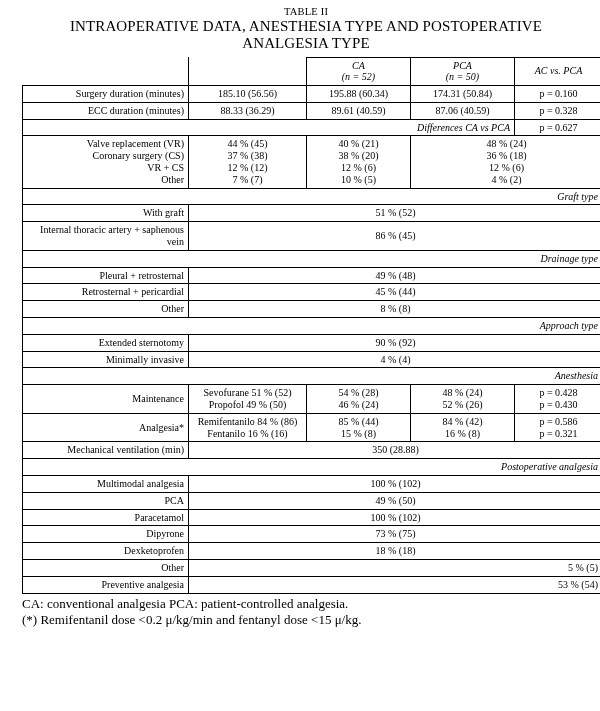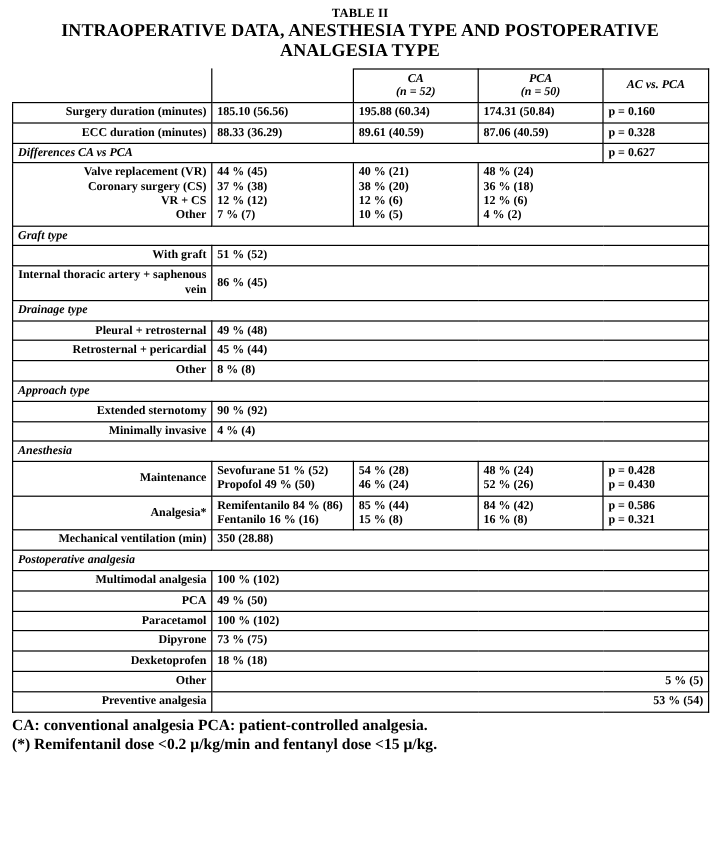--- a/index.html
+++ b/index.html
@@ -11,22 +11,21 @@
     width: 600px;
     height: 711px;
     font-family: "Liberation Serif", serif;
     color: #000000;
     overflow: hidden;
   }
   .page {
     width: 600px;
     height: 711px;
     box-sizing: border-box;
-    padding: 6px 10px 0 10px;
-    font-weight: bold;
+    padding: 6px 10px 0 22px;
   }
   .table-number {
     text-align: center;
     font-size: 10.5px;
     letter-spacing: 0.2px;
   }
   .table-title {
     text-align: center;
     font-size: 15px;
     letter-spacing: 0.1px;
@@ -42,24 +41,24 @@
     font-size: 10px;
   }
   table.main td {
     border: 1px solid #000000;
     padding: 2px 4px;
     vertical-align: middle;
     line-height: 1.18;
   }
   .nb-top { border-top: none !important; }
   .nb-left { border-left: none !important; }
-  .c { }
+  .c { text-align: center; }
   .l { text-align: right; }
   .section {
-    text-align: left;
+    text-align: right;
     font-style: italic;
   }
   .hdr-ital {
     font-style: italic;
     text-align: center;
   }
   .multiline { white-space: pre-line; }
   .footnotes {
     font-size: 13px;
     line-height: 1.3;

